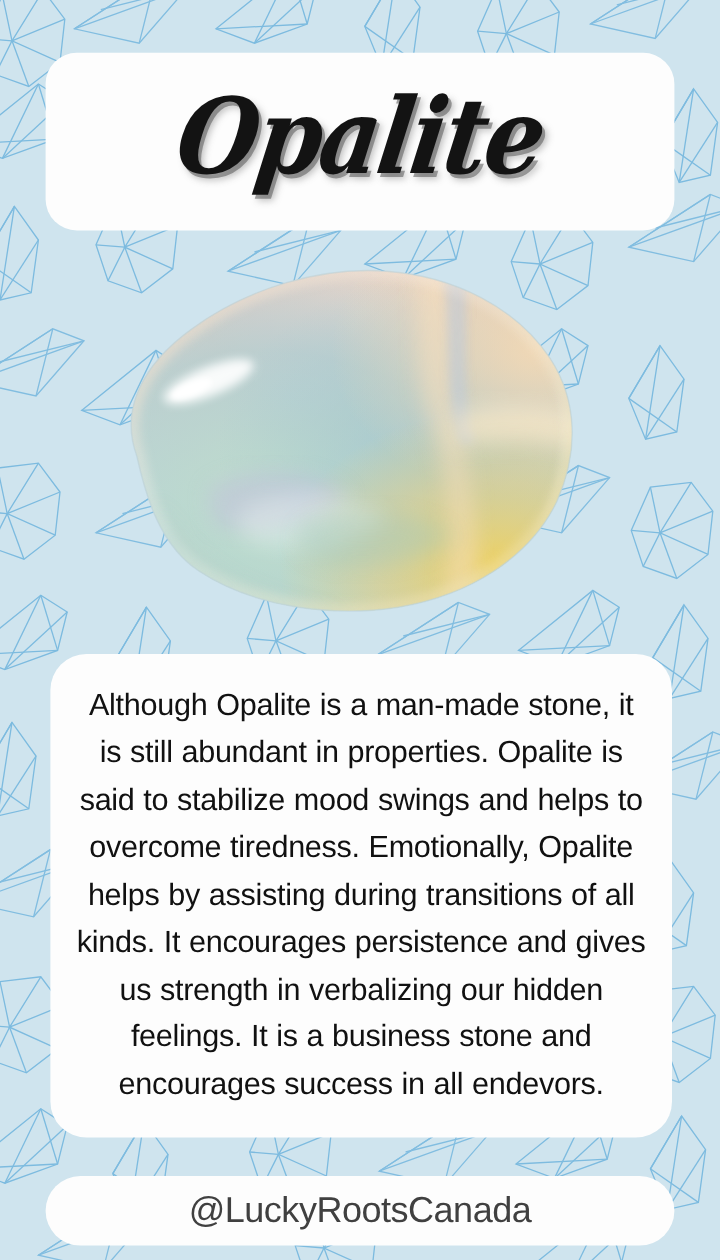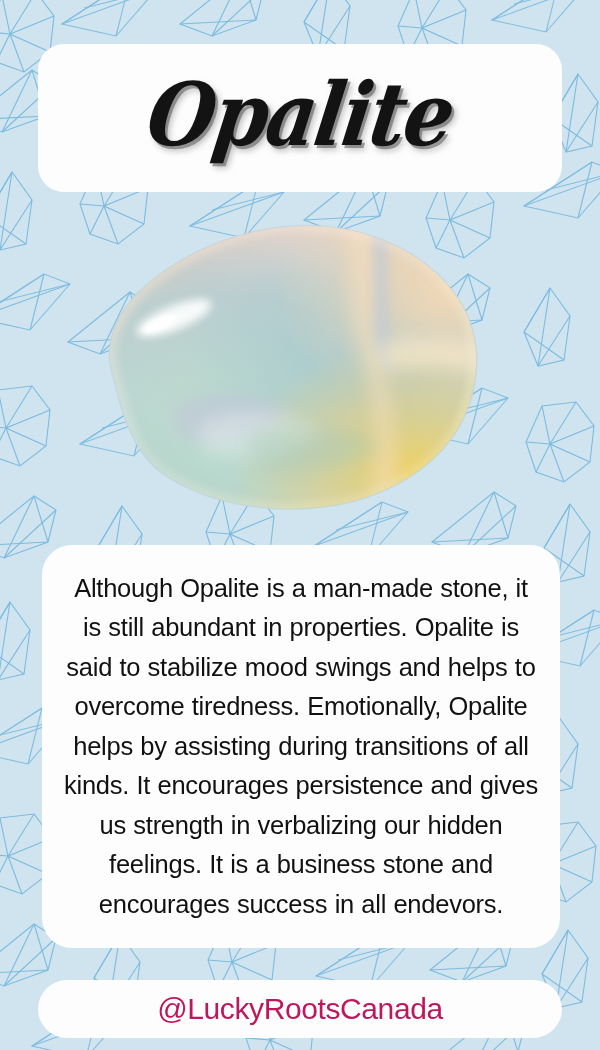--- a/index.html
+++ b/index.html
@@ -106,21 +106,21 @@
     border-radius:29px;
     z-index:3;
     display:flex;
     align-items:center;
     justify-content:center;
   }
 
   #footer-handle {
     font-family:"Liberation Sans", sans-serif;
     font-size:30px;
-    color:#be185d;
+    color:#404040;
     letter-spacing:-0.4px;
   }
 </style>
 </head>
 <body>
 
 <svg id="bg-pattern" viewBox="0 0 600 1050" xmlns="http://www.w3.org/2000/svg" aria-hidden="true">
   <defs>
 
     <g id="crystalA" fill="none" stroke="#6fb4dd" stroke-width="1.1" opacity="0.85">

